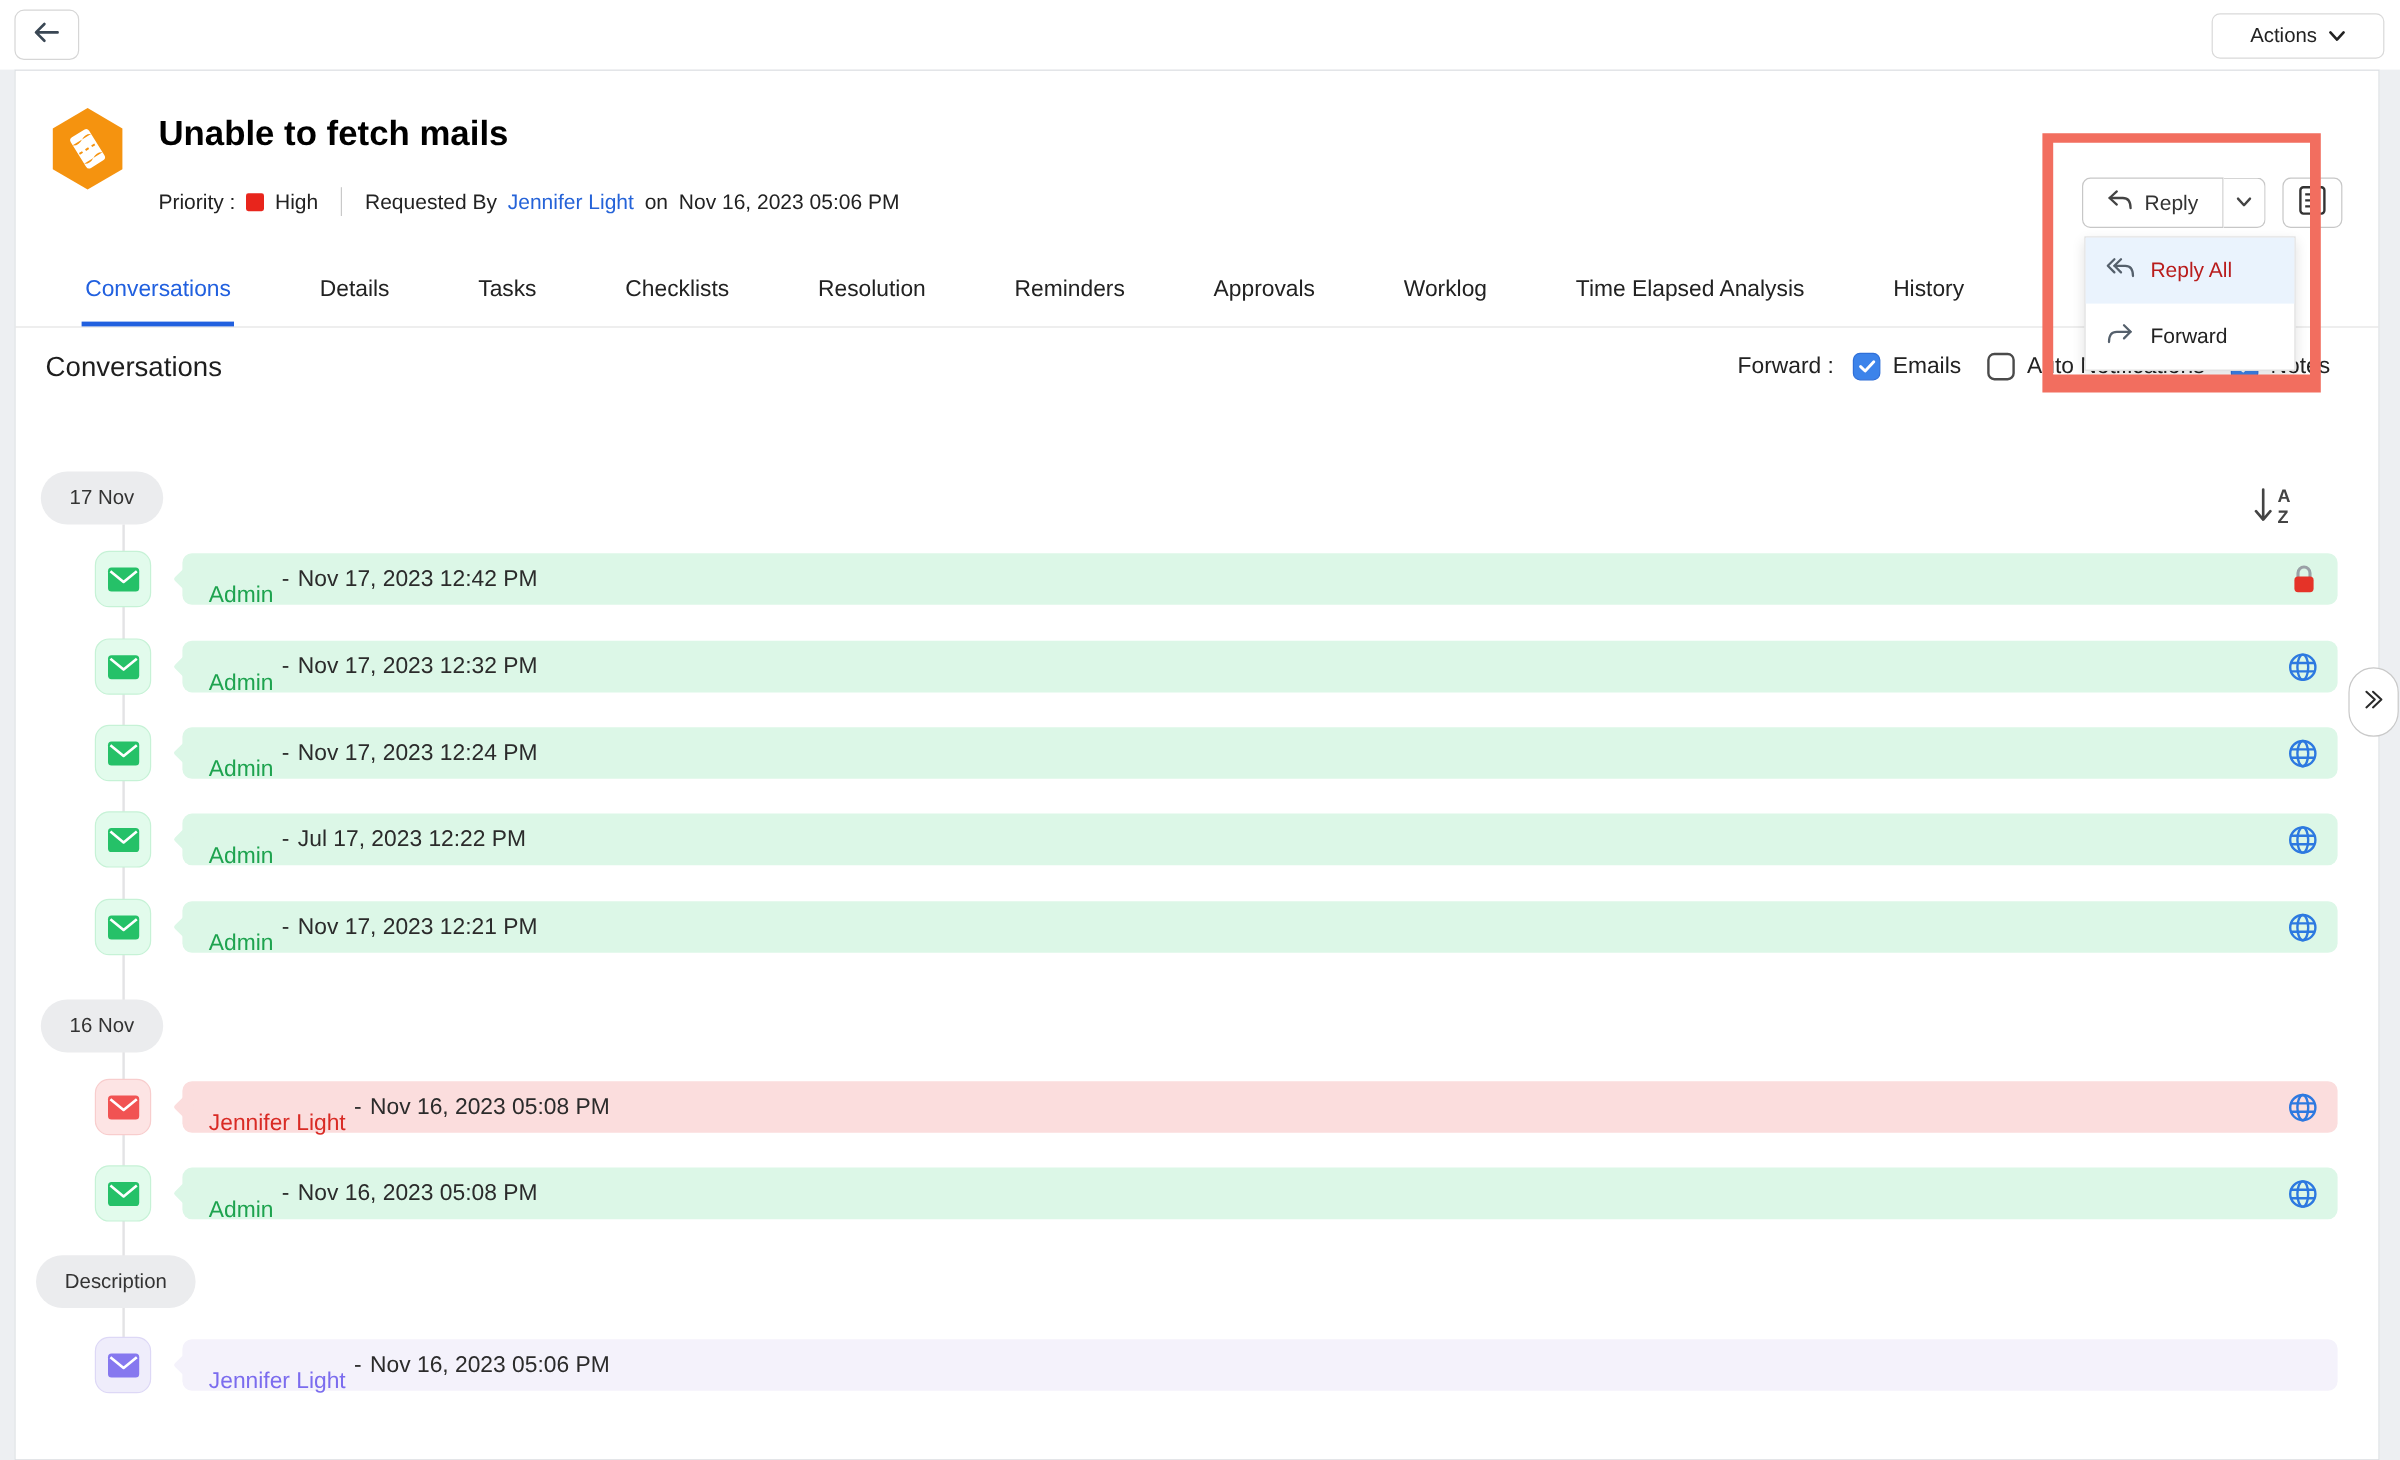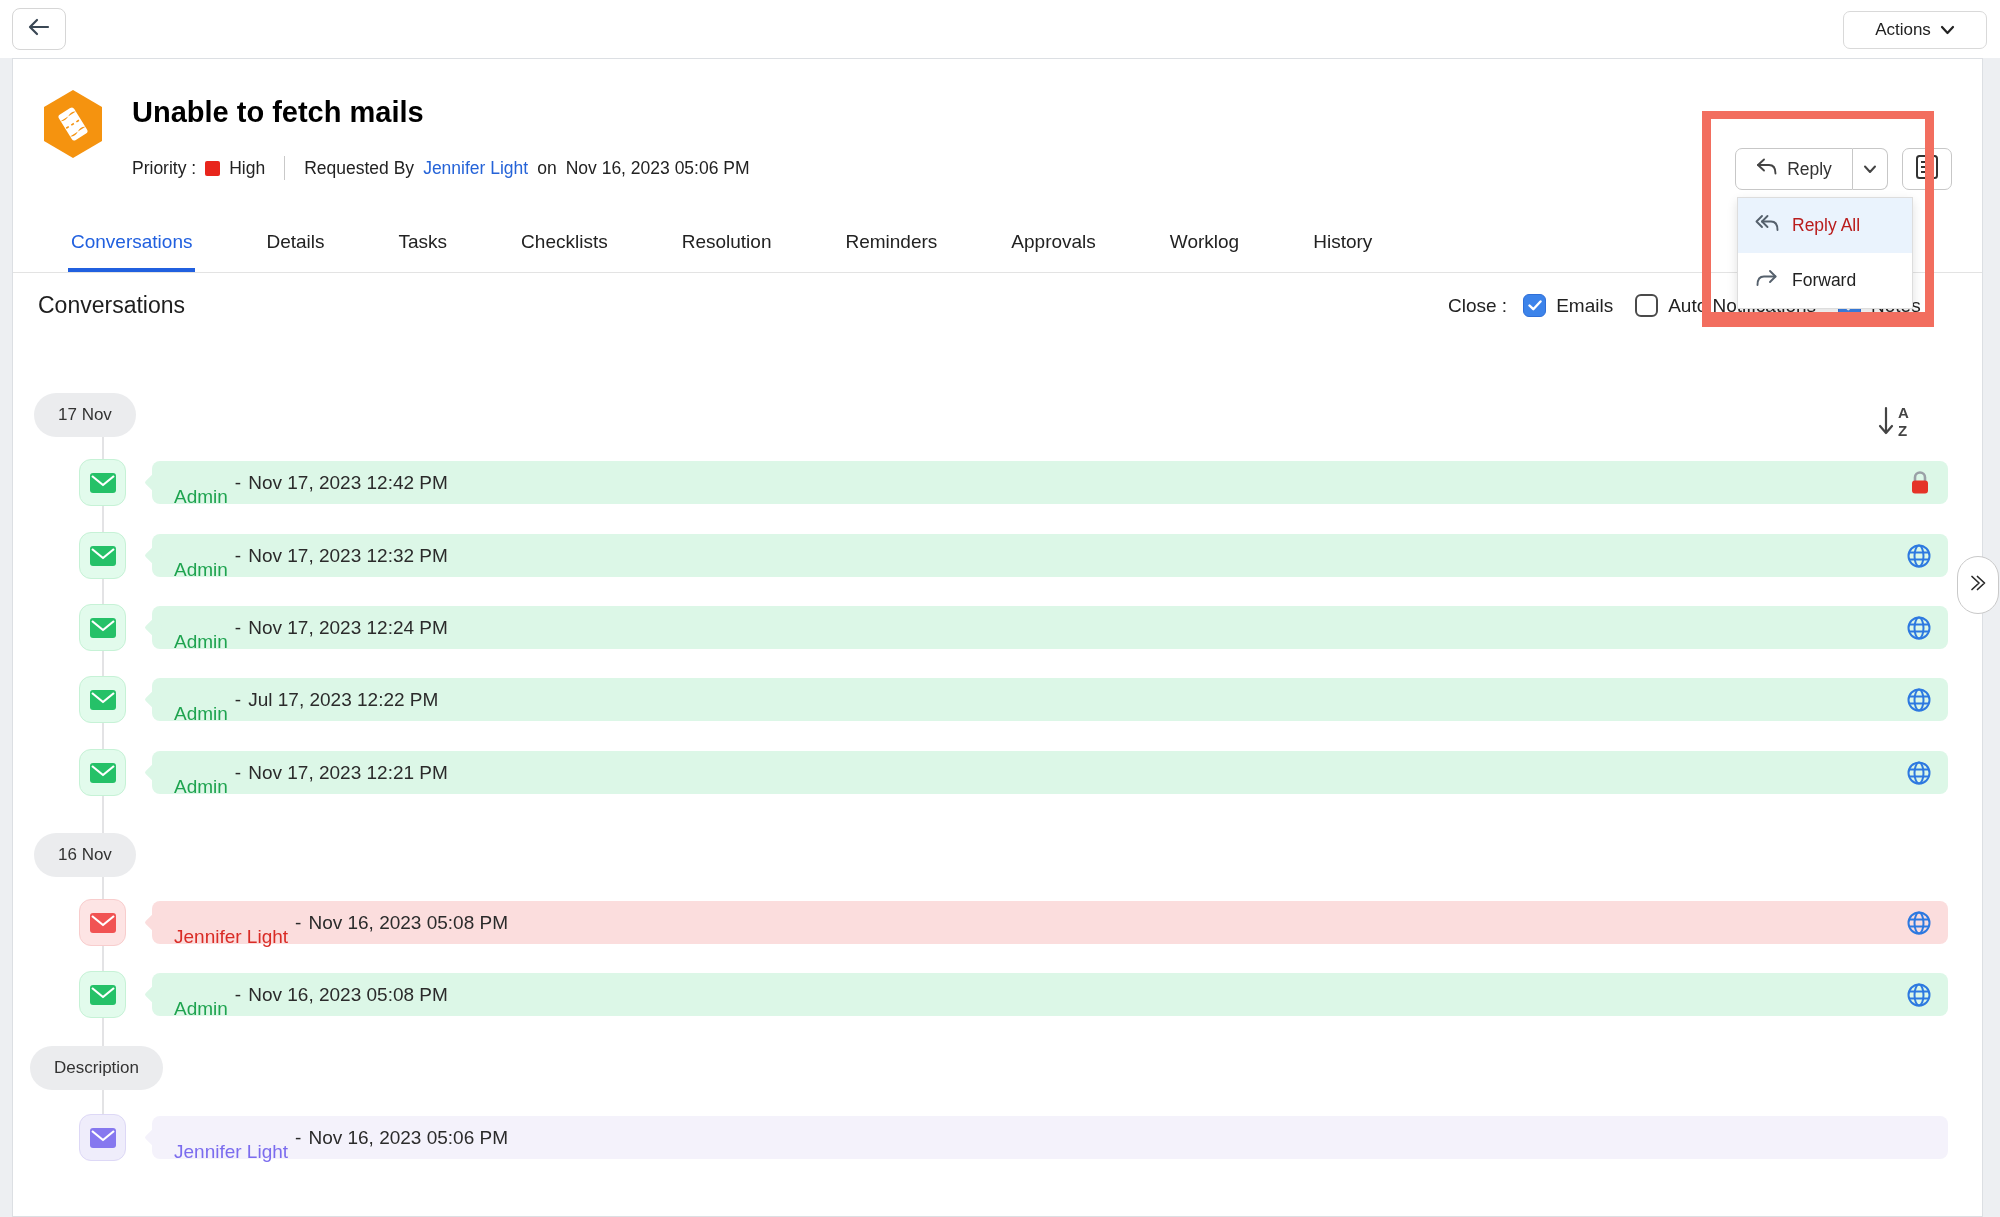--- a/index.html
+++ b/index.html
@@ -145,26 +145,27 @@
 
   <div class="tabbar">
     <div class="tab active">Conversations</div>
     <div class="tab">Details</div>
     <div class="tab">Tasks</div>
     <div class="tab">Checklists</div>
     <div class="tab">Resolution</div>
     <div class="tab">Reminders</div>
     <div class="tab">Approvals</div>
     <div class="tab">Worklog</div>
+    <div class="tab">Time Elapsed Analysis</div>
     <div class="tab">History</div>
   </div>
 
   <div class="section-heading">Conversations</div>
   <div class="filterbar">
-    <span class="filter-label">Close :</span>
+    <span class="filter-label">Forward :</span>
     <span class="f-opt">
       <span class="cb checked">
         <svg width="14" height="11" viewBox="0 0 14 11">
             <path d="M1.5 5.5 L5.3 9.2 L12.5 1.5" fill="none" stroke="#fff" stroke-width="2.4" stroke-linecap="round" stroke-linejoin="round"></path>
           </svg>
       </span>
       <span>Emails</span>
     </span>
     <span class="f-opt">
       <span class="cb unchecked"></span>

